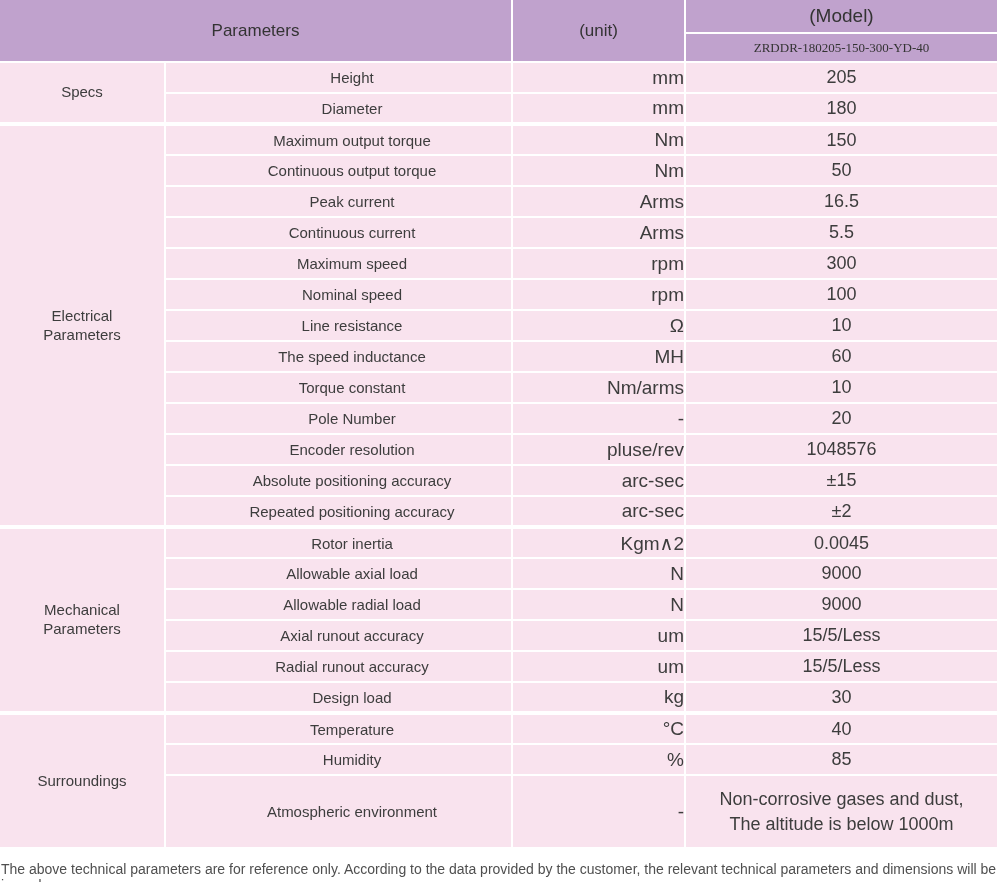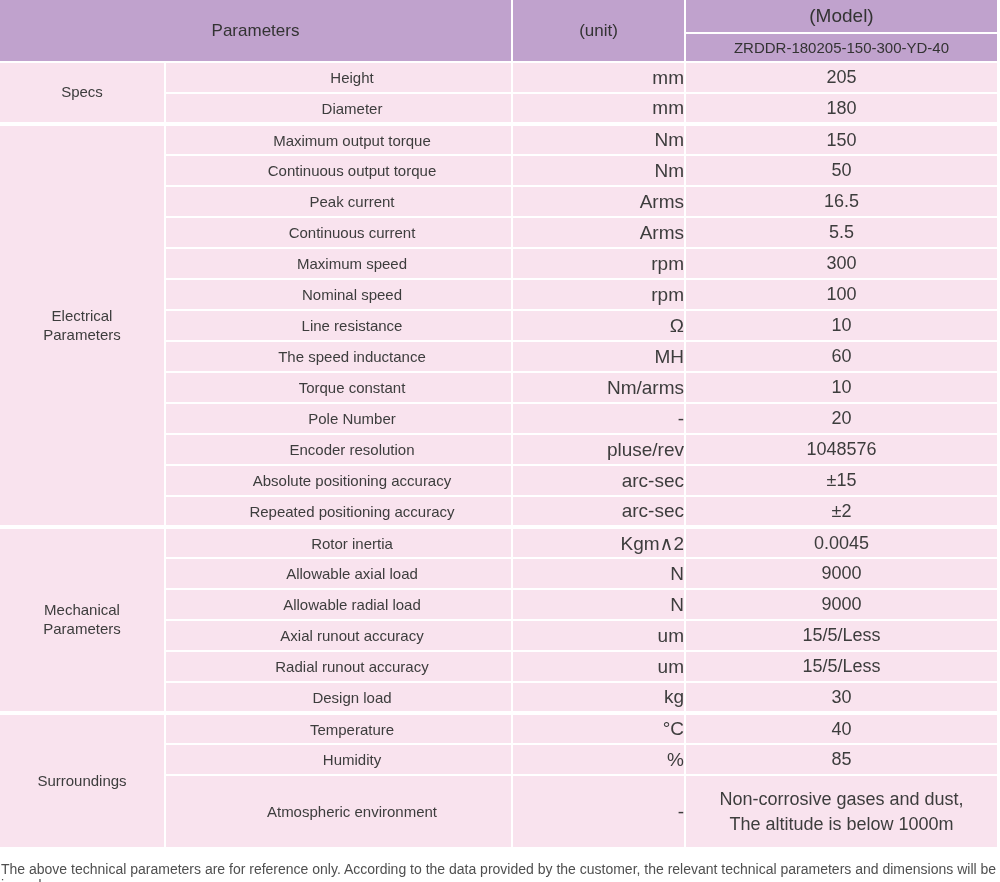--- a/index.html
+++ b/index.html
@@ -38,21 +38,21 @@
   thead th{
     background:var(--header-bg);
     color:var(--header-text);
     text-align:center;
     vertical-align:middle;
   }
   .h1{height:33px;padding-left:36px;}
   .h2{height:29px;}
   .hdr-params,.hdr-unit{font-size:17px;}
   .hdr-model{font-size:19px;margin-left:10px;}
-  .hdr-model-sub{font-size:15px;}
+  .hdr-model-sub{font-size:13px;font-family:Liberation Serif, serif;}
   tbody th,tbody td{
     background:var(--row-bg);
     vertical-align:middle;
   }
   tbody tr{height:31px;}
   tr.tall{height:72px;}
   .grp{
     text-align:center;
     font-size:15px;
     padding:15px 28px;

